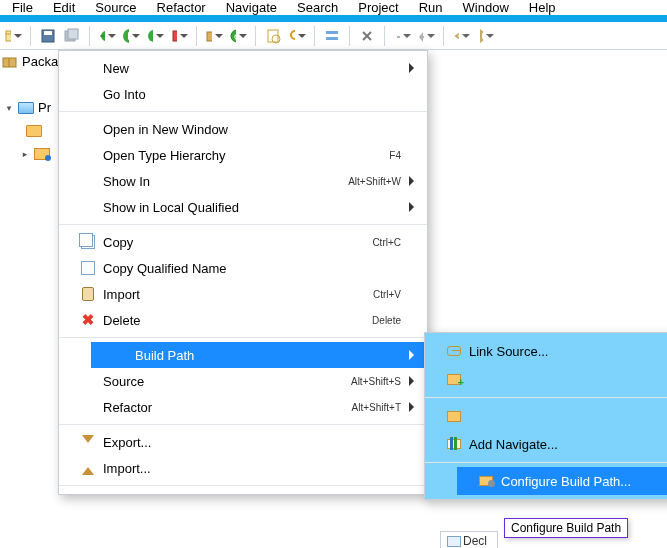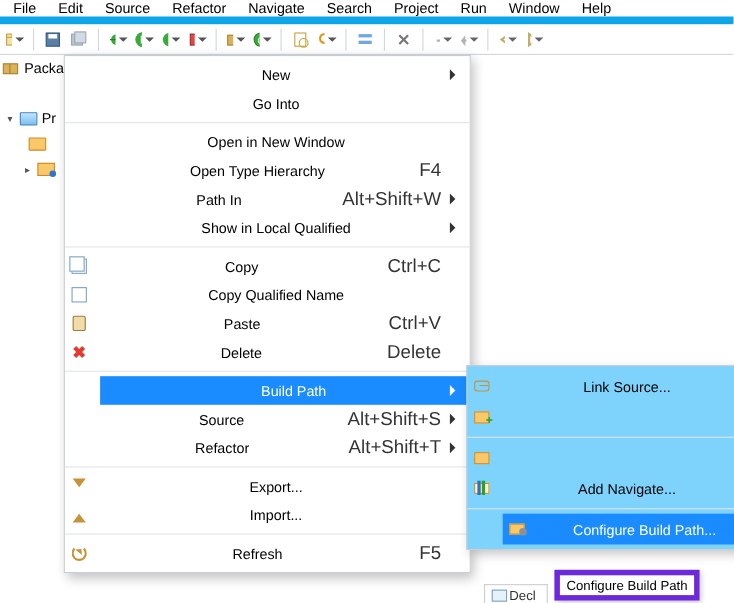--- a/index.html
+++ b/index.html
@@ -75,27 +75,26 @@
     width:370px;
     background:#ffffff;
     border:1px solid #c9ced6;
     box-shadow: 3px 4px 10px rgba(0,0,0,.25);
     padding:4px 0;
     z-index:10;
   }
   .mi {
     display:flex; align-items:center;
     height:26px;
-    padding:0 12px 0 0;
+    padding:0 12px 0 16px;
     position:relative;
-    text-align:center;
   }
   .mi .ico { width:26px; display:flex; align-items:center; justify-content:center; }
   .mi .lbl { flex:1; padding-left:2px;}
-  .mi .accel { color:#333; padding-right:14px; font-size:17px;}
+  .mi .accel { color:#333; padding-right:14px; font-size:10px;}
   .mi .sub::after{
     content:""; position:absolute; right:8px; top:50%;
     transform:translateY(-50%);
     border:5px solid transparent;
     border-left-color:#333;
   }
   .mi.selected{
     background:#1a8cff;
     color:#fff;
     margin-left:32px;
@@ -136,21 +135,21 @@
   .i-libs{width:14px;height:10px;border:1px solid #c8923a;background:#fff6d6;position:relative;}
   .i-libs::before{content:"";position:absolute;left:2px;top:-3px;width:3px;height:13px;background:#2d6fc1;}
   .i-libs::after{content:"";position:absolute;left:6px;top:-3px;width:3px;height:13px;background:#2aa12a;}
   .i-conf{width:14px;height:10px;background:#f8c869;border:1px solid #c8923a;position:relative;}
   .i-conf::after{content:"";position:absolute;right:-3px;bottom:-2px;width:7px;height:7px;border-radius:50%;background:#8a9299;}
   
   .tooltip{
     position:absolute;
     top:518px; left:504px;
     background:#ffffff;
-    border:5px solid #6d28d9;
+    border:1px solid #6d28d9;
     padding:2px 6px;
     font-size:12px;
     box-shadow:2px 2px 5px rgba(0,0,0,.2);
     z-index:12;
   }
   
   .bottom-tab{
     position:absolute;
     top:531px; left:440px;
     display:flex;align-items:center;gap:2px;
@@ -333,21 +332,21 @@
       <span class="ico"></span>
       <span class="lbl">Open in New Window</span>
     </div>
     <div class="mi">
       <span class="ico"></span>
       <span class="lbl">Open Type Hierarchy</span>
       <span class="accel">F4</span>
     </div>
     <div class="mi">
       <span class="ico"></span>
-      <span class="lbl">Path In</span>
+      <span class="lbl">Show In</span>
       <span class="accel">Alt+Shift+W</span>
       <span class="sub"></span>
     </div>
     <div class="mi">
       <span class="ico"></span>
       <span class="lbl">Show in Local Qualified</span>
       <span class="sub"></span>
     </div>
     <div class="msep"></div>
     <div class="mi">
@@ -360,21 +359,21 @@
     <div class="mi">
       <span class="ico">
         <span class="i-copyq"></span>
       </span>
       <span class="lbl">Copy Qualified Name</span>
     </div>
     <div class="mi">
       <span class="ico">
         <span class="i-paste"></span>
       </span>
-      <span class="lbl">Paste</span>
+      <span class="lbl">Import</span>
       <span class="accel">Ctrl+V</span>
     </div>
     <div class="mi">
       <span class="ico">
         <span class="i-del">✖</span>
       </span>
       <span class="lbl">Delete</span>
       <span class="accel">Delete</span>
     </div>
     <div class="msep"></div>
@@ -402,27 +401,20 @@
       </span>
       <span class="lbl">Export...</span>
     </div>
     <div class="mi">
       <span class="ico">
         <span class="i-imp"></span>
       </span>
       <span class="lbl">Import...</span>
     </div>
     <div class="msep"></div>
-    <div class="mi">
-      <span class="ico">
-        <span class="i-ref"></span>
-      </span>
-      <span class="lbl">Refresh</span>
-      <span class="accel">F5</span>
-    </div>
   </div>
 
 <div class="ctx2" id="ctx2">
     <div class="mi">
       <span class="ico">
         <span class="i-link"></span>
       </span>
       <span class="lbl">Link Source...</span>
     </div>
     <div class="mi">

